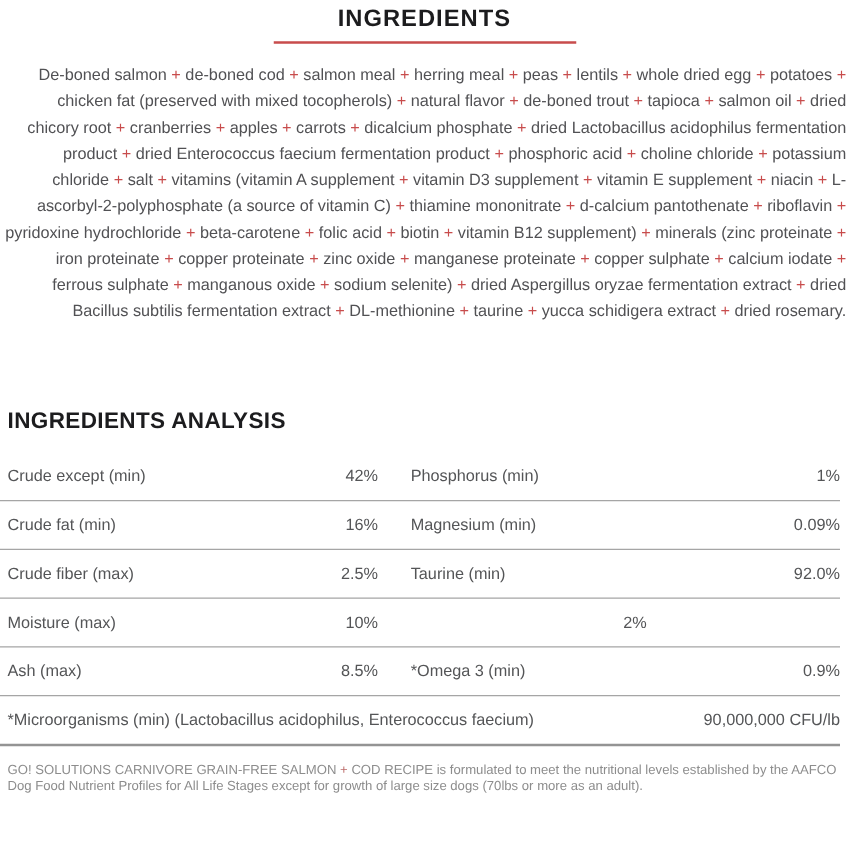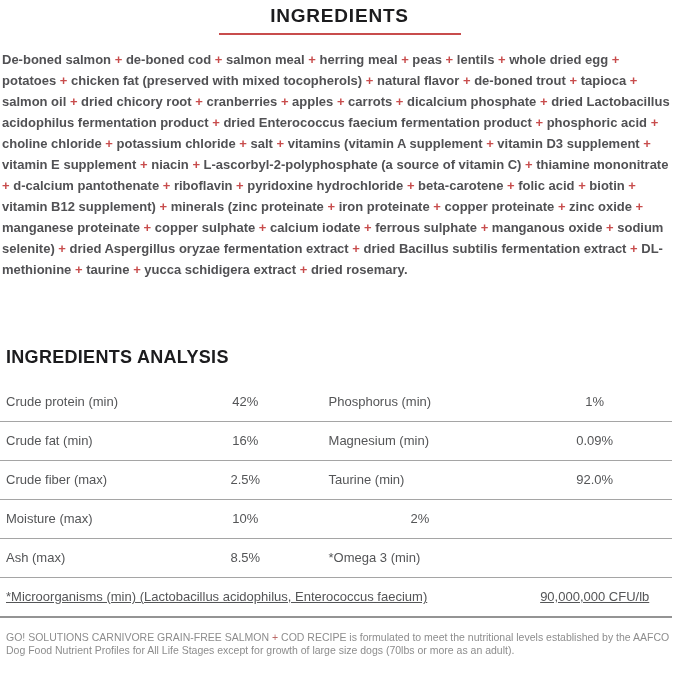--- a/index.html
+++ b/index.html
@@ -15,50 +15,50 @@
   .ing-title {
     padding-top:6px; text-align:center;
     font-size:19px; line-height:20px; font-weight:bold;
     letter-spacing:0.8px; color:#1c1c1e;
   }
   .title-rule {
     width:242px; height:2px; margin:7px auto 0;
     background:#c84c4c;
   }
   .ing-text {
-    margin:14px 2px 0; text-align:left;
-    font-size:13px; line-height:21px; color:#515154;font-weight:bold;
+    margin:14px 2px 0; text-align:right;
+    font-size:13px; line-height:21px; color:#515154;
   }
   .plus { color:#c84c4c; }
 
   
   .ga-title {
     margin:66px 0 0 6px;
     font-size:18px; line-height:22px; font-weight:bold;
     letter-spacing:0.3px; color:#1c1c1e;
   }
   .ga-table { margin:15px 7px 0 0; }
   .ga-row {
     display:grid;
     grid-template-columns:28% 17% 3% 29% 23%;
     align-items:center;
     padding:11px 0 12px 0;
     border-bottom:1px solid #a5a5a5;
     font-size:13px; color:#545557;
   }
   .ga-label { padding-left:6px; text-align:left; }
-  .ga-value { text-align:center; }
+  .ga-value { text-align:right; }
   .ga-gap { }
   .ga-row-full {
     display:grid;
     grid-template-columns:77% 23%;
     align-items:center;
     padding:11px 0 12px 0;
     border-bottom:2px solid #949494;
-    font-size:13px; color:#545557;text-decoration:underline;
+    font-size:13px; color:#545557;
   }
 
   
   .footnote {
     margin:17px 0 0 6px;
     font-size:10px; line-height:12px; color:#8d8d8d;
   }
   .note {
     margin:13px 6px 0 6px;
     font-size:10.5px; line-height:13px; color:#8d8d8d;
@@ -75,21 +75,21 @@
     <div class="title-rule"></div>
     <p class="ing-text">De-boned salmon <span class="plus">+</span> de-boned cod <span class="plus">+</span> salmon meal <span class="plus">+</span> herring meal <span class="plus">+</span> peas <span class="plus">+</span> lentils <span class="plus">+</span> whole dried egg <span class="plus">+</span> potatoes <span class="plus">+</span> chicken fat (preserved with mixed tocopherols) <span class="plus">+</span> natural flavor <span class="plus">+</span> de-boned trout <span class="plus">+</span> tapioca <span class="plus">+</span> salmon oil <span class="plus">+</span> dried chicory root <span class="plus">+</span> cranberries <span class="plus">+</span> apples <span class="plus">+</span> carrots <span class="plus">+</span> dicalcium phosphate <span class="plus">+</span> dried Lactobacillus acidophilus fermentation product <span class="plus">+</span> dried Enterococcus faecium fermentation product <span class="plus">+</span> phosphoric acid <span class="plus">+</span> choline chloride <span class="plus">+</span> potassium chloride <span class="plus">+</span> salt <span class="plus">+</span> vitamins (vitamin A supplement <span class="plus">+</span> vitamin D3 supplement <span class="plus">+</span> vitamin E supplement <span class="plus">+</span> niacin <span class="plus">+</span> L-ascorbyl-2-polyphosphate (a source of vitamin C) <span class="plus">+</span> thiamine mononitrate <span class="plus">+</span> d-calcium pantothenate <span class="plus">+</span> riboflavin <span class="plus">+</span> pyridoxine hydrochloride <span class="plus">+</span> beta-carotene <span class="plus">+</span> folic acid <span class="plus">+</span> biotin <span class="plus">+</span> vitamin B12 supplement) <span class="plus">+</span> minerals (zinc proteinate <span class="plus">+</span> iron proteinate <span class="plus">+</span> copper proteinate <span class="plus">+</span> zinc oxide <span class="plus">+</span> manganese proteinate <span class="plus">+</span> copper sulphate <span class="plus">+</span> calcium iodate <span class="plus">+</span> ferrous sulphate <span class="plus">+</span> manganous oxide <span class="plus">+</span> sodium selenite) <span class="plus">+</span> dried Aspergillus oryzae fermentation extract <span class="plus">+</span> dried Bacillus subtilis fermentation extract <span class="plus">+</span> DL-methionine <span class="plus">+</span> taurine <span class="plus">+</span> yucca schidigera extract <span class="plus">+</span> dried rosemary.</p>
   </section>
 
   <section>
     <h2 class="ga-title">INGREDIENTS ANALYSIS</h2>
 
     <div class="ga-table">
       <div>
           <div class="ga-row">
-            <div class="ga-label">Crude protein (min)</div>
+            <div class="ga-label">Crude except (min)</div>
             <div class="ga-value">42%</div>
             <div class="ga-gap"></div>
             <div class="ga-label">Phosphorus (min)</div>
             <div class="ga-value">1%</div>
           </div>
           <div class="ga-row">
             <div class="ga-label">Crude fat (min)</div>
             <div class="ga-value">16%</div>
             <div class="ga-gap"></div>
             <div class="ga-label">Magnesium (min)</div>
@@ -106,20 +106,21 @@
             <div class="ga-label">Moisture (max)</div>
             <div class="ga-value">10%</div>
             <div class="ga-gap"></div>
             <div class="ga-value">2%</div>
           </div>
           <div class="ga-row">
             <div class="ga-label">Ash (max)</div>
             <div class="ga-value">8.5%</div>
             <div class="ga-gap"></div>
             <div class="ga-label">*Omega 3 (min)</div>
+            <div class="ga-value">0.9%</div>
           </div>
         </div>
 
       <div class="ga-row-full">
         <div class="ga-label">*Microorganisms (min) (Lactobacillus acidophilus, Enterococcus faecium)</div>
         <div class="ga-value">90,000,000 CFU/lb</div>
       </div>
     </div>
   </section>
 

